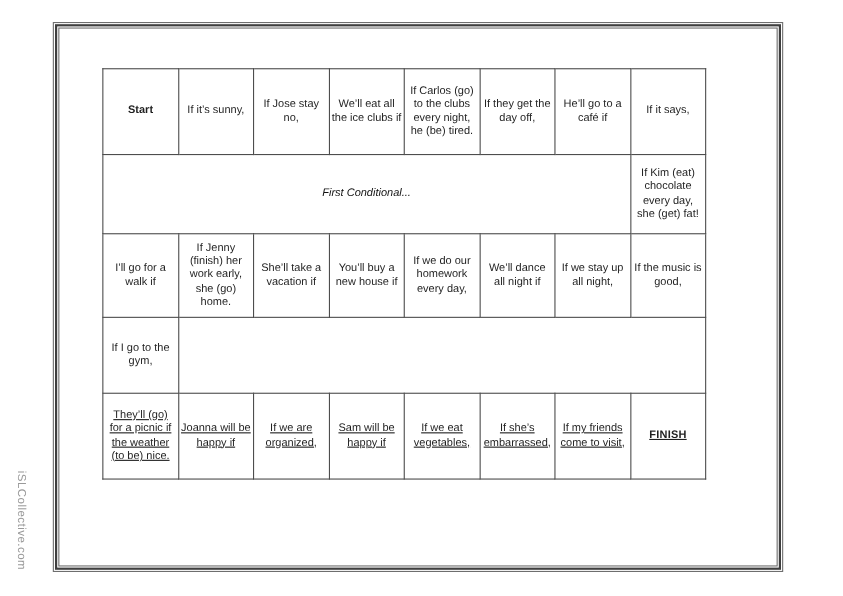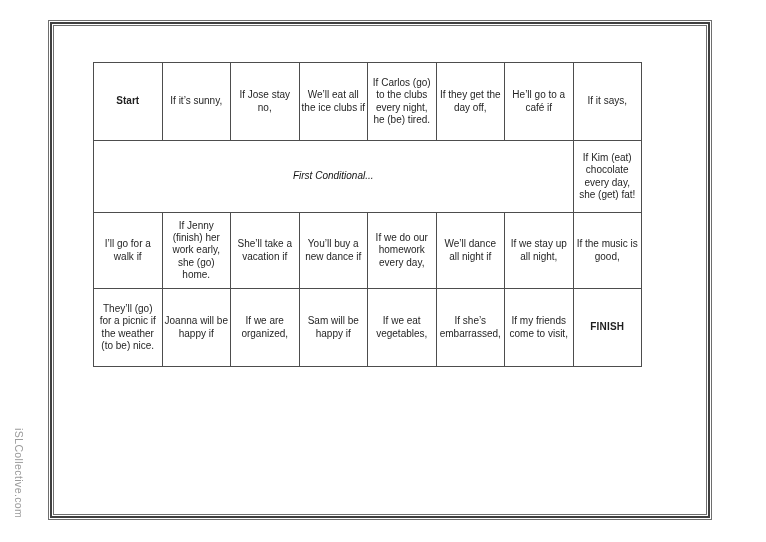--- a/index.html
+++ b/index.html
@@ -70,21 +70,21 @@
     font-size: 10px;
     line-height: 1.22;
     padding: 2px;
     box-sizing: border-box;
     word-wrap: break-word;
   }
   tr.r1 { height: 78px; }
   tr.r2 { height: 72px; }
   tr.r3 { height: 76px; }
   tr.r4 { height: 69px; }
-  tr.r5 { height: 78px; }
+  tr.r5 { height: 78px; text-decoration: underline; }
 
   td.start-cell {
     font-size: 18px;
     font-weight: bold;
     white-space: nowrap;
   }
   td.finish-cell {
     font-size: 16px;
     font-weight: bold;
     white-space: nowrap;
@@ -125,25 +125,29 @@
           <td>If it says,</td>
         </tr>
         <tr class="r2">
           <td class="title-cell" colspan="7">First Conditional...</td>
           <td>If Kim (eat) chocolate every day, she (get) fat!</td>
         </tr>
         <tr class="r3">
           <td>I’ll go for a walk if</td>
           <td>If Jenny (finish) her work early, she (go) home.</td>
           <td>She’ll take a vacation if</td>
-          <td>You’ll buy a new dance if</td>
+          <td>You’ll buy a new house if</td>
           <td>If we do our homework every day,</td>
           <td>We’ll dance all night if</td>
           <td>If we stay up all night,</td>
           <td>If the music is good,</td>
+        </tr>
+        <tr class="r4">
+          <td>If I go to the gym,</td>
+          <td class="empty-span" colspan="7"></td>
         </tr>
         <tr class="r5">
           <td>They’ll (go) for a picnic if the weather (to be) nice.</td>
           <td>Joanna will be happy if</td>
           <td>If we are organized,</td>
           <td>Sam will be happy if</td>
           <td>If we eat vegetables,</td>
           <td>If she’s embarrassed,</td>
           <td>If my friends come to visit,</td>
           <td class="finish-cell">FINISH</td>

